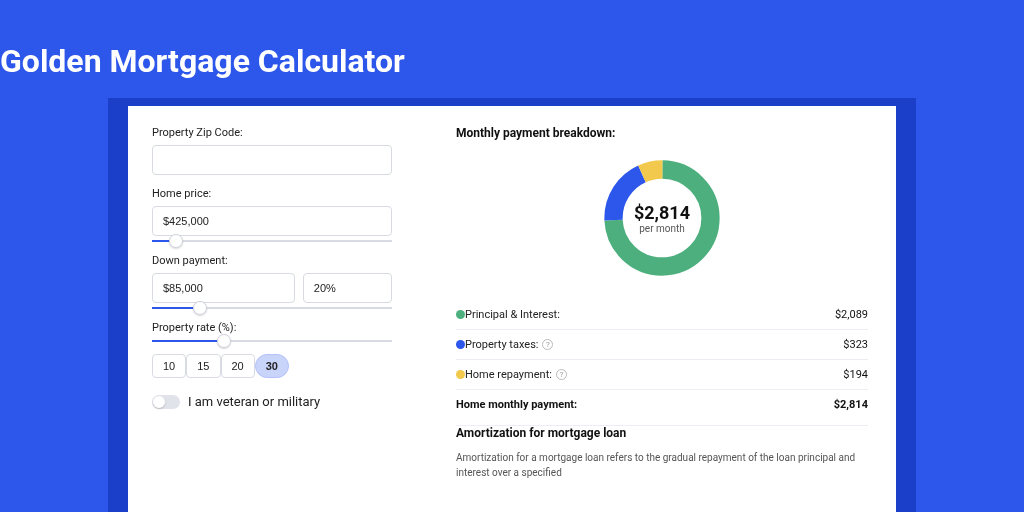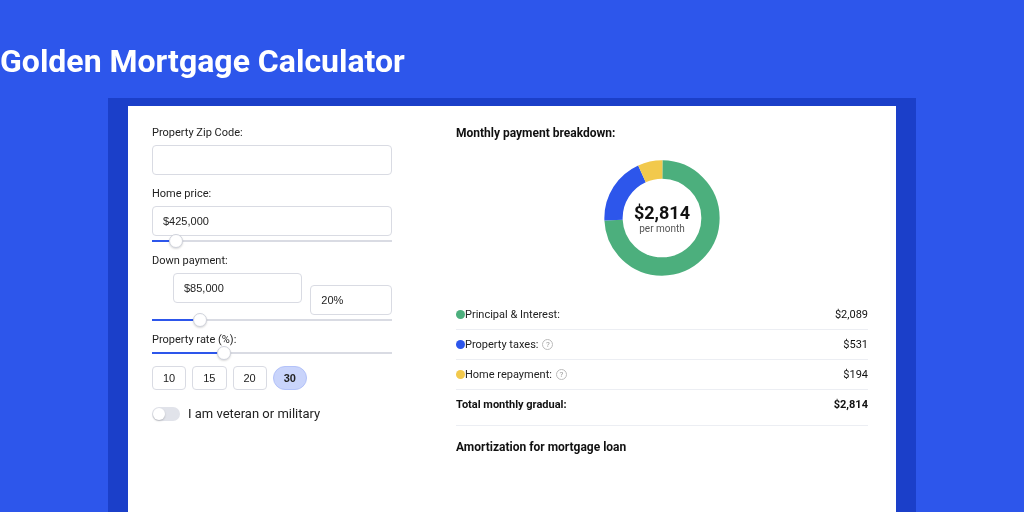--- a/index.html
+++ b/index.html
@@ -73,23 +73,23 @@
   position: absolute;
   width: 14px;
   height: 14px;
   background: #fff;
   border: 1px solid #d0d3dc;
   border-radius: 50%;
   top: -6px;
   box-shadow: 0 1px 2px rgba(0,0,0,0.15);
 }
 .row-inputs { display: flex; gap: 8px; }
-.row-inputs .text-input:first-child { flex: 1.8; margin-left: 21px; }
-.row-inputs .text-input:last-child { flex: 1; margin-top: 12px; }
-.period-buttons { display: flex; gap: 6px; }
+.row-inputs .text-input:first-child { flex: 1.8; }
+.row-inputs .text-input:last-child { flex: 1; }
+.period-buttons { display: flex; }
 .period-btn {
   border: 1px solid #d9dbe3;
   background: #fff;
   border-radius: 4px;
   font-size: 11px;
   padding: 5px 10px;
   cursor: pointer;
   color: #222;
 }
 .period-btn.active {
@@ -178,21 +178,21 @@
 .total-row {
   display: flex;
   justify-content: space-between;
   padding: 8px 0;
   font-size: 11px;
   font-weight: 700;
   color: #111;
 }
 .amort-block {
   border-top: 1px solid #eceef3;
-  padding-top: 14px;
+  padding-top: 0;
   margin-top: 6px;
 }
 .amort-title {
   font-size: 12px;
   font-weight: 700;
   color: #111;
   margin-bottom: 10px;
 }
 .amort-text {
   font-size: 10px;
@@ -284,37 +284,38 @@
       </div>
       <div class="legend-val">$2,089</div>
     </div>
     <div class="legend-sep"></div>
     <div class="legend-row">
       <div class="legend-left">
         <span class="dot dot-blue"></span>
         <span>Property taxes:</span>
         <span class="info-icon">?</span>
       </div>
-      <div class="legend-val">$531</div>
+      <div class="legend-val">$323</div>
     </div>
     <div class="legend-sep"></div>
     <div class="legend-row">
       <div class="legend-left">
         <span class="dot dot-yellow"></span>
         <span>Home repayment:</span>
         <span class="info-icon">?</span>
       </div>
       <div class="legend-val">$194</div>
     </div>
     <div class="legend-sep"></div>
     <div class="total-row">
-      <span>Total monthly gradual:</span>
+      <span>Home monthly payment:</span>
       <span>$2,814</span>
     </div>
 
     <div class="amort-block">
       <div class="amort-title">Amortization for mortgage loan</div>
+      <div class="amort-text">Amortization for a mortgage loan refers to the gradual repayment of the loan principal and interest over a specified</div>
     </div>
 
   </div>
 
 </div>
 </div>
 
 </body></html>

